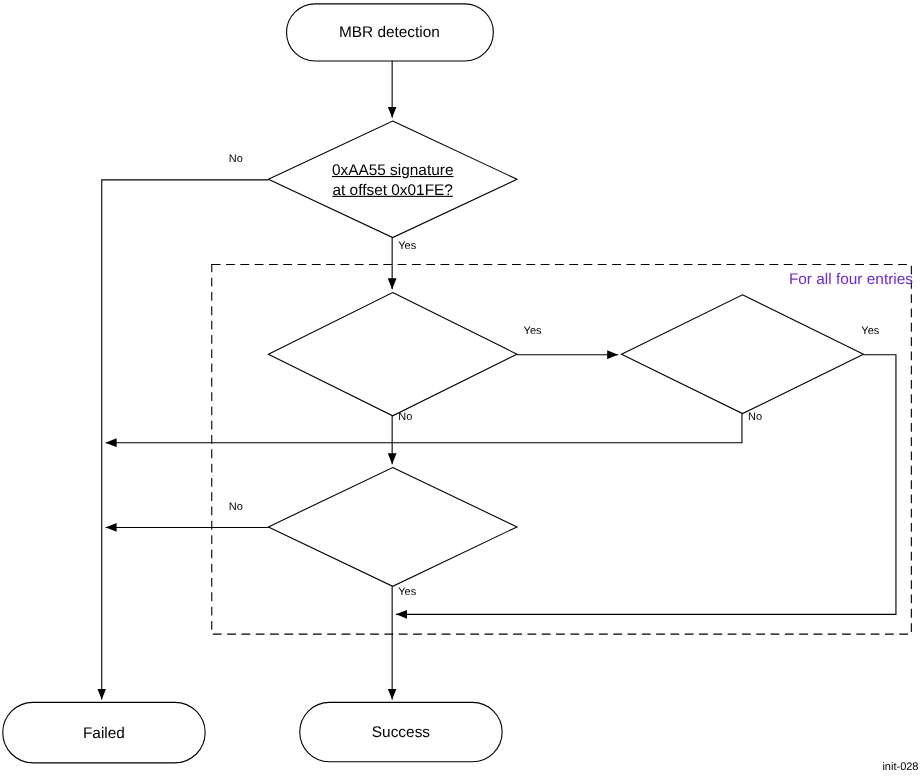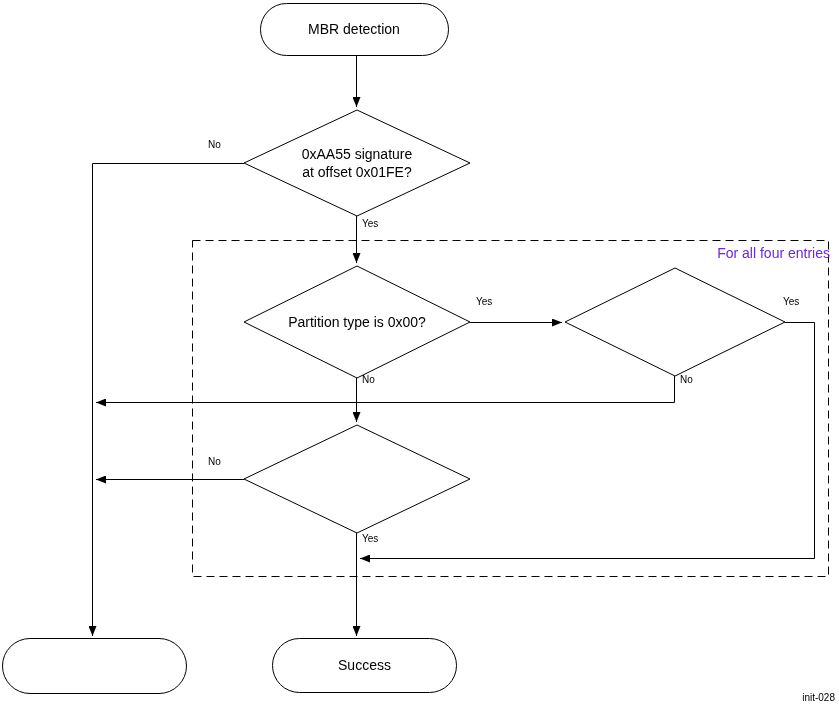--- a/index.html
+++ b/index.html
@@ -102,27 +102,27 @@
     <rect class="shape" x="272.5" y="638.5" width="184" height="54" rx="27" ry="27"></rect>
 
     <polygon class="shape" points="357,110 470,163 357,216 244,163"></polygon>
     <polygon class="shape" points="357,266 470,322 357,378 244,322"></polygon>
     <polygon class="shape" points="675,268 785,322 675,376 565,322"></polygon>
     <polygon class="shape" points="357,425 470,479 357,533 244,479"></polygon>
   </svg>
 
   <div class="node-label" style="left:260px; top:3px; width:188px; height:52px;">MBR detection</div>
 
-  <div class="node-label" style="left:244px; top:110px; width:226px; height:106px;">0xAA55 signature
+  <div class="node-label" style="left:244px; top:110px; width:226px; height:106px;text-decoration:underline;">0xAA55 signature
 at offset 0x01FE?</div>
-
-  <div class="node-label" style="left:244px; top:266px; width:226px; height:112px;">Partition type is 0x00?</div>
 
 
 
+
+  <div class="node-label" style="left:2px; top:638px; width:185px; height:56px;">Failed</div>
 
   <div class="node-label" style="left:272px; top:638px; width:185px; height:54px;">Success</div>
 
   <div class="edge-label" style="left:208px; top:139px;">No</div>
 
   <div class="edge-label" style="left:362px; top:218px;">Yes</div>
 
   <div class="edge-label" style="left:476px; top:296px;">Yes</div>
 
   <div class="edge-label" style="left:362px; top:374px;">No</div>

